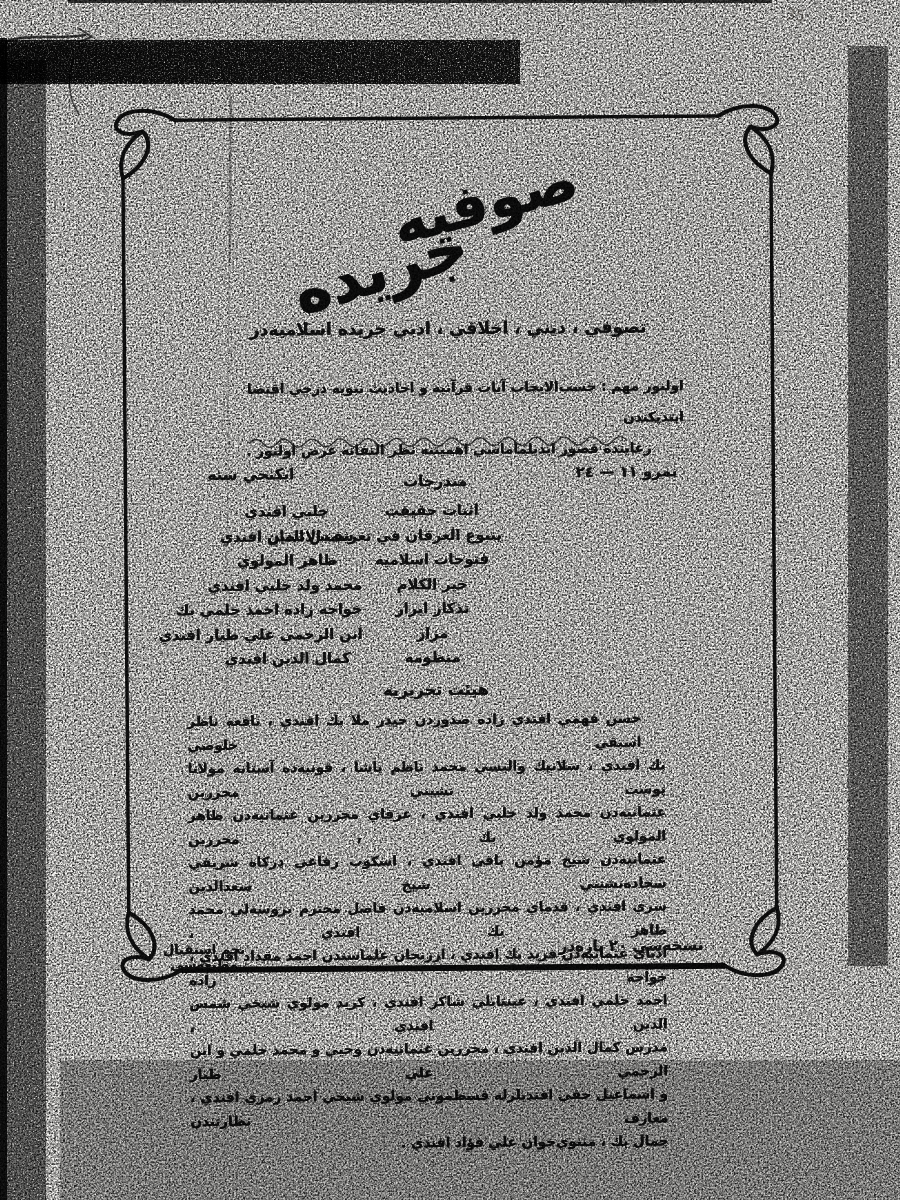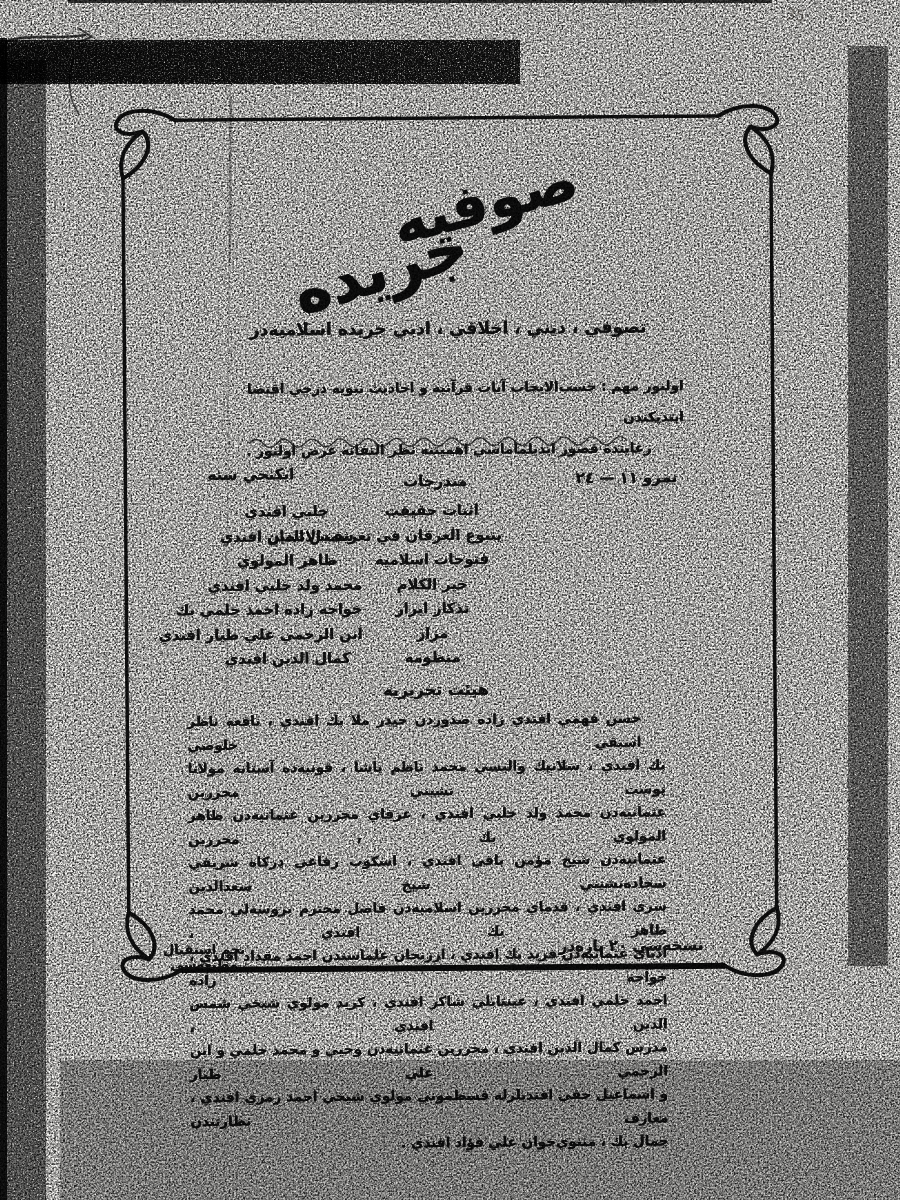--- a/index.html
+++ b/index.html
@@ -33,21 +33,21 @@
     font-size:17px;font-weight:700;text-shadow:0 0 .5px #000;}
   
   .notice{position:absolute;left:215px;top:372px;width:470px;direction:rtl;
     font-size:13.5px;font-weight:700;line-height:31px;text-shadow:0 0 .4px #000;}
   .notice .l1{text-align:right;}
   .notice .l2{text-align:center;}
   .wavy{position:absolute;left:250px;top:436px;}
   
   .issue-bar{position:absolute;left:0;top:462px;width:900px;height:26px;direction:rtl;
     font-size:15px;font-weight:700;text-shadow:0 0 .5px #000;}
-  .issue-num{position:absolute;right:222px;top:8px;}
+  .issue-num{position:absolute;right:222px;top:2px;}
   .contents-lbl{position:absolute;right:432px;top:10px;text-align:center;}
   .year-lbl{position:absolute;right:605px;top:2px;}
   
   .toc{position:absolute;left:212px;top:498px;width:290px;direction:rtl;
     font-size:14.5px;font-weight:700;text-shadow:0 0 .4px #000;}
   .toc-row{display:flex;flex-direction:row;height:24.5px;align-items:center;}
   .toc-title{width:140px;text-align:center;white-space:nowrap;}
   .toc-author{width:150px;text-align:center;white-space:nowrap;}
   
   .board-head{position:absolute;left:335px;top:680px;width:200px;text-align:center;direction:rtl;

